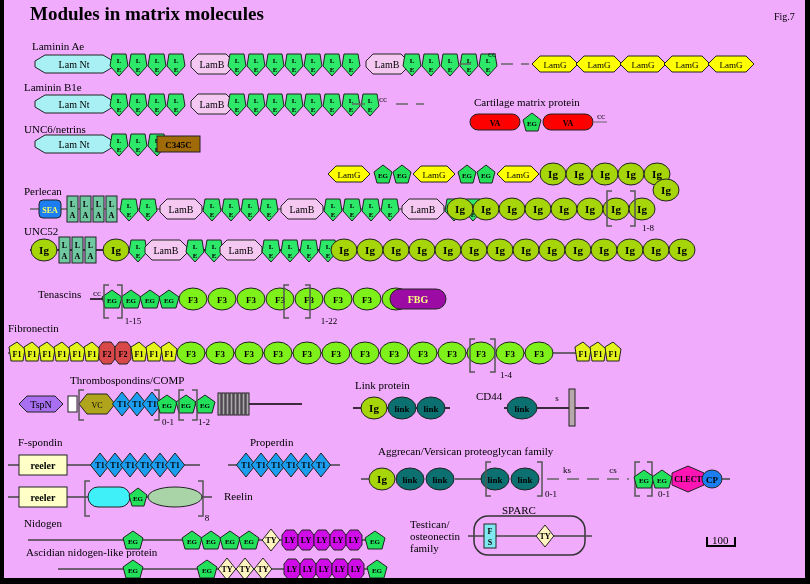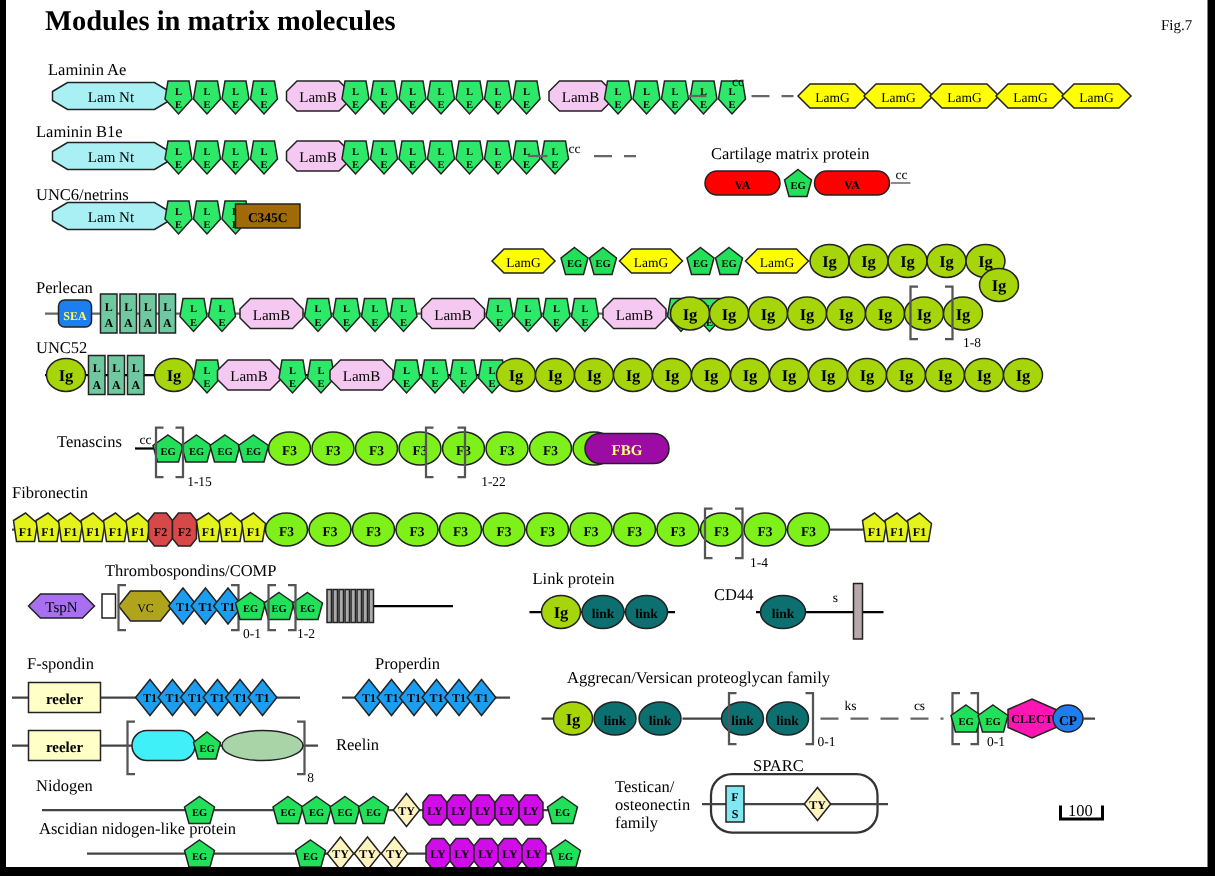--- a/index.html
+++ b/index.html
@@ -1,17 +1,17 @@
 <!DOCTYPE html>
 <html><head>
 <meta charset="utf-8">
 <style>
   html,body{margin:0;padding:0;background:#000;}
   body{width:810px;height:584px;position:relative;overflow:hidden;font-family:"Liberation Serif",serif;}
-  #page{position:absolute;left:4px;top:0;width:801px;height:578px;background:#ffffff;}
+  #page{position:absolute;left:4px;top:0;width:801px;height:578px;background:#f0abfc;}
   svg{position:absolute;left:0;top:0;}
   .lbl{font-family:"Liberation Serif",serif;font-size:11px;fill:#000;}
 </style>
 </head>
 <body>
 
 <div id="page">
 <svg id="fig" width="801" height="578" viewBox="0 0 801 578">
   <text x="26" y="20" style="font-family:'Liberation Serif',serif;font-weight:bold;font-size:19px;">Modules in matrix molecules</text>
   <text x="770" y="20" class="lbl" style="font-size:10px">Fig.7</text>

